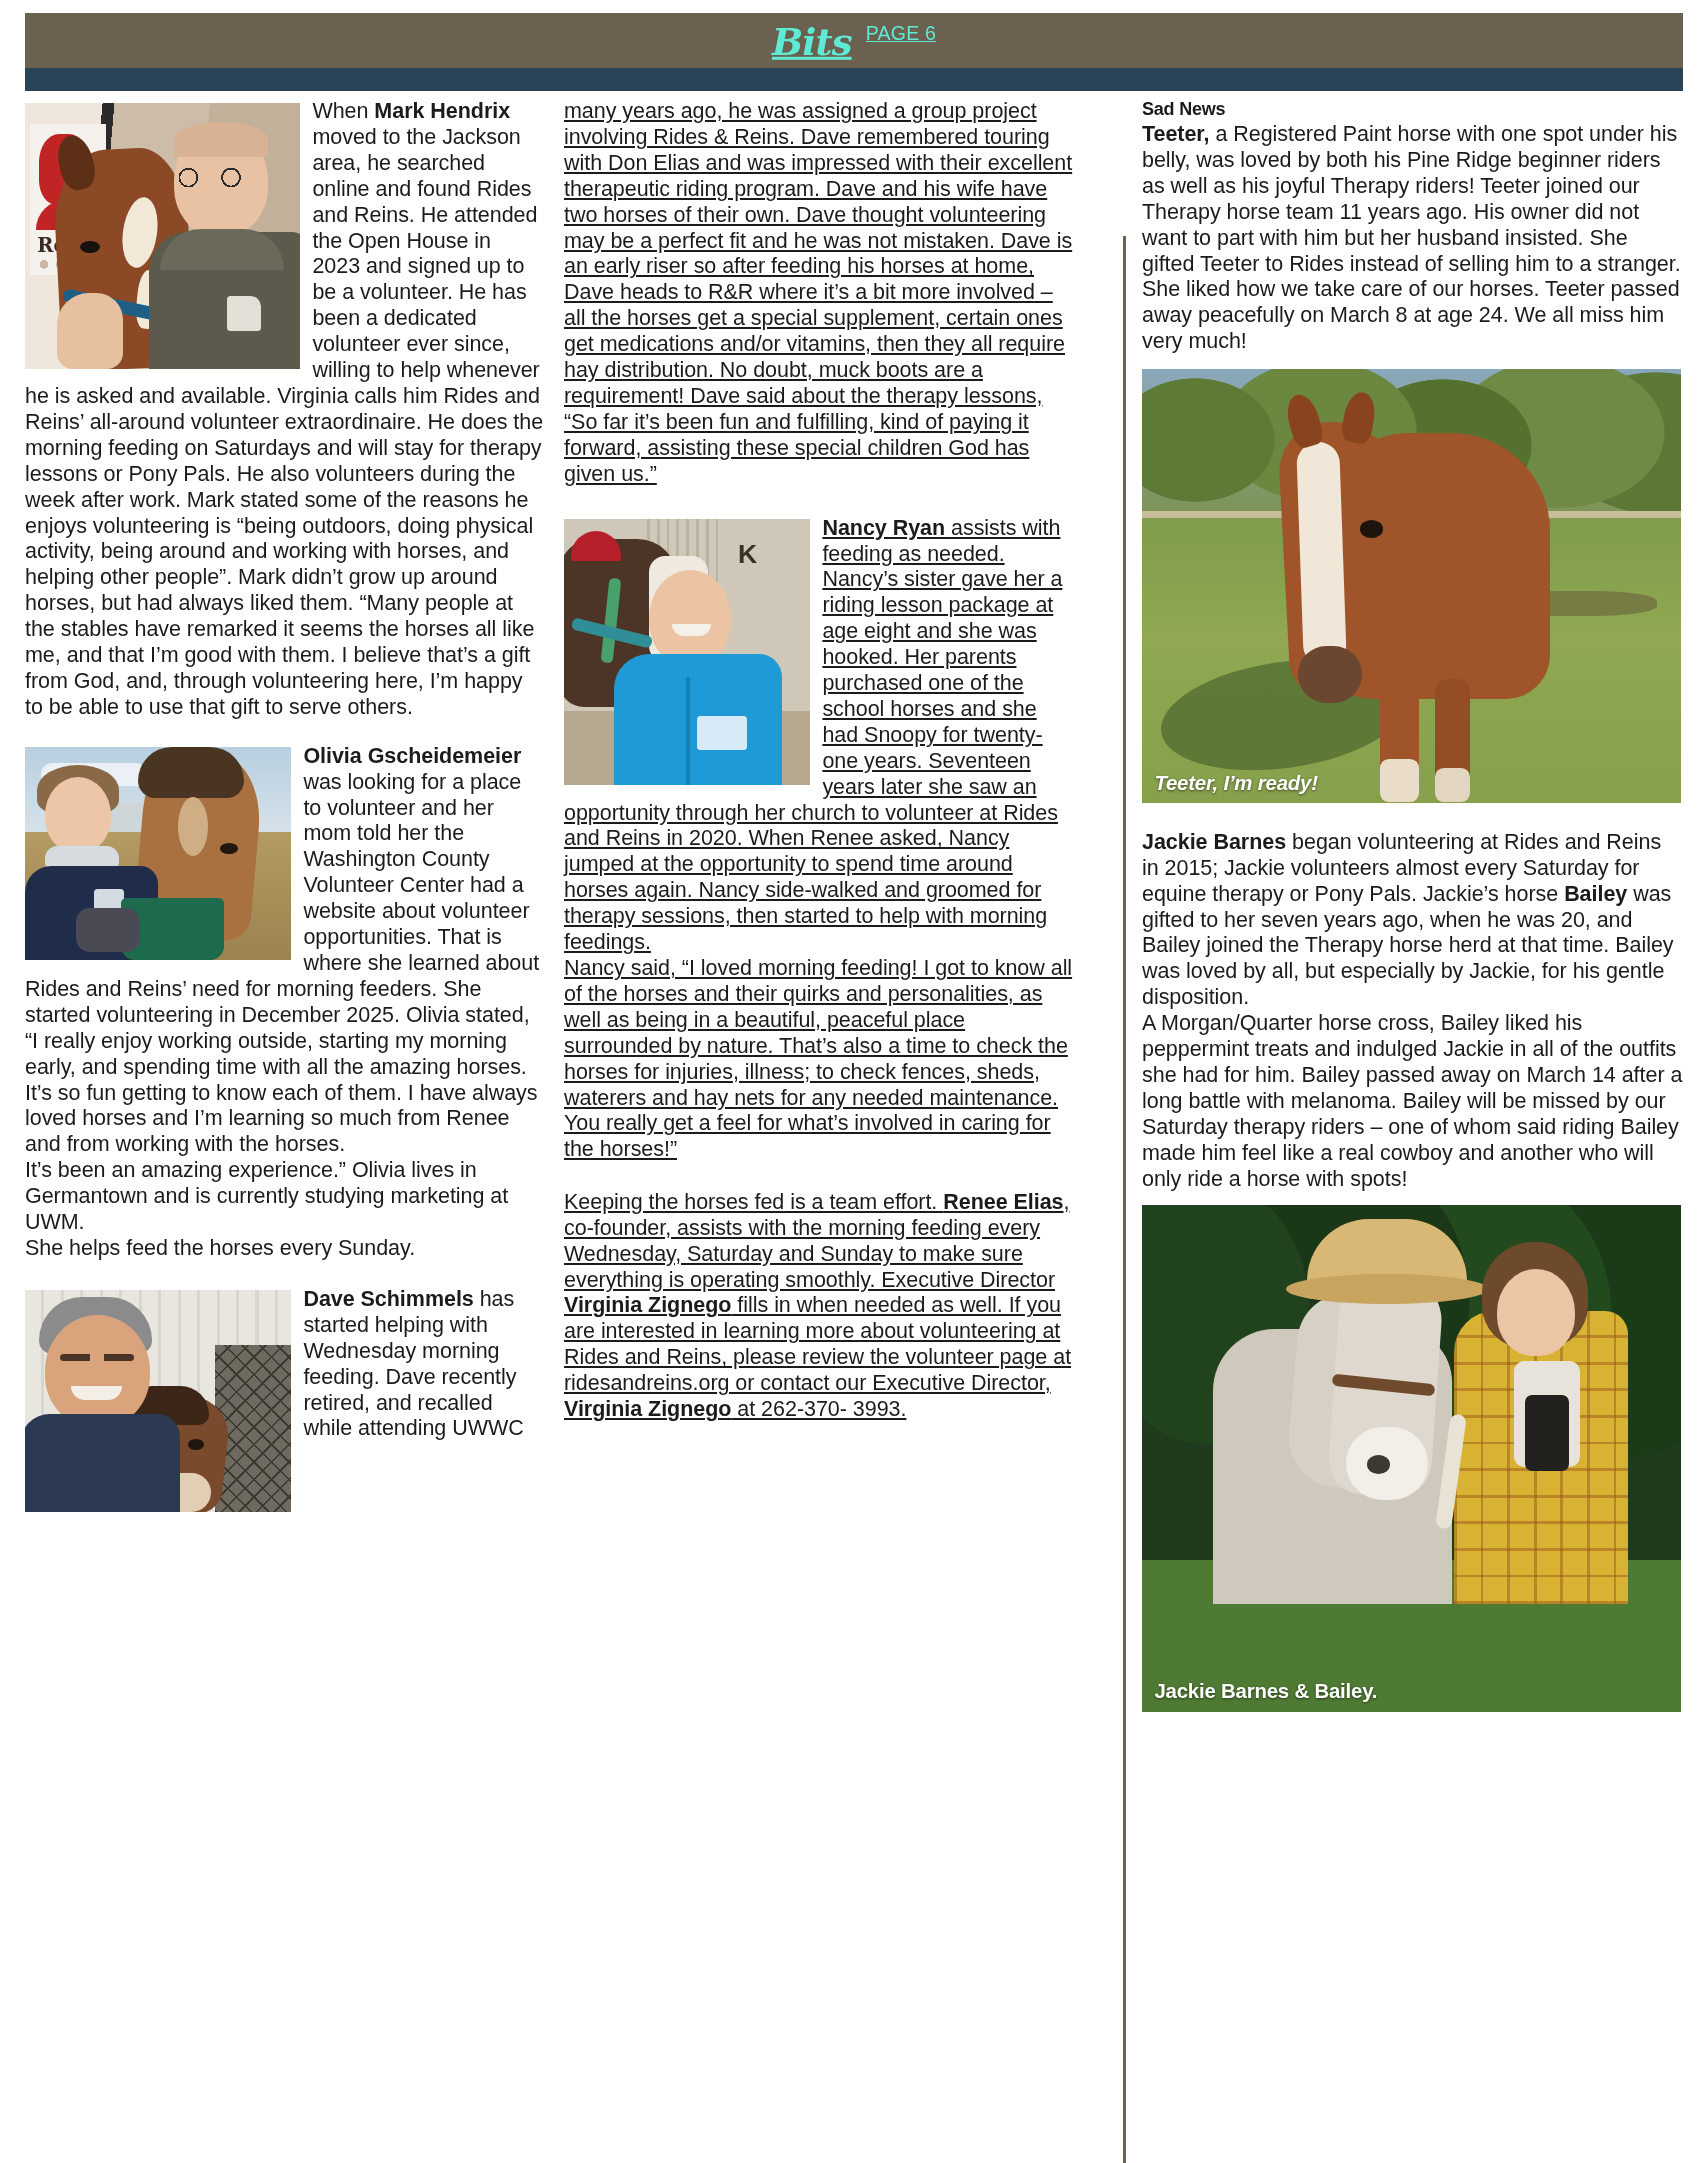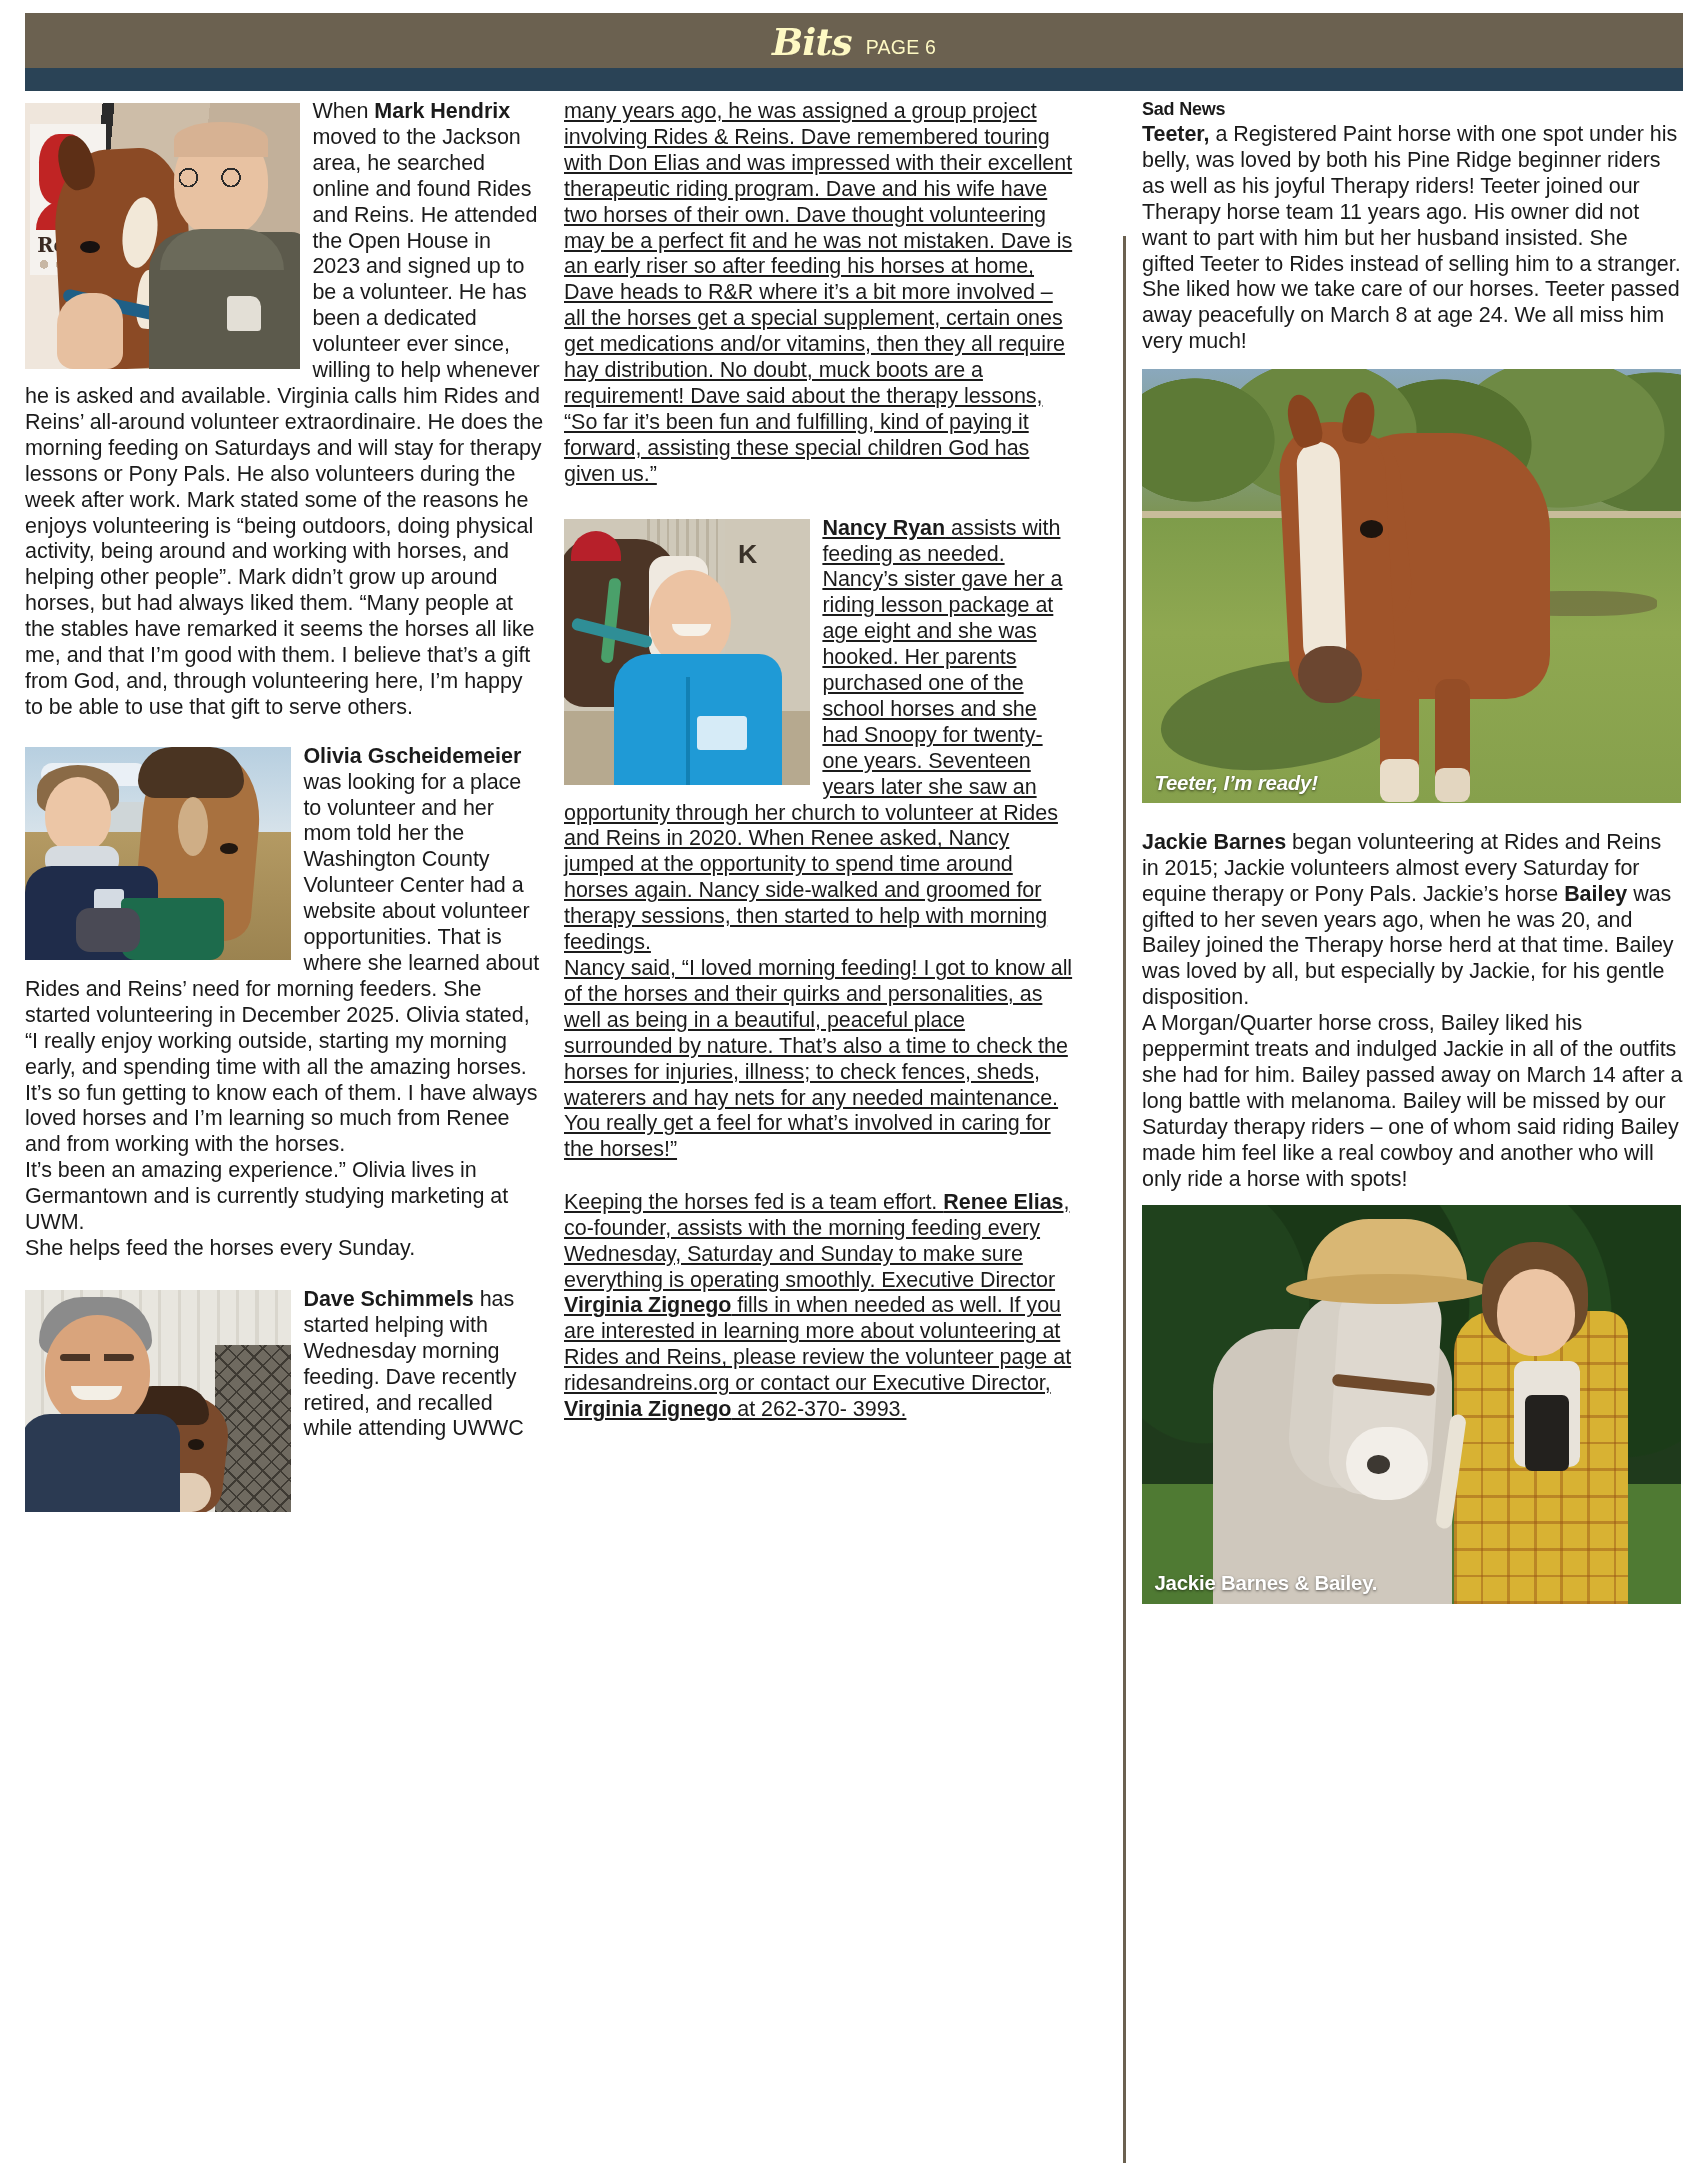--- a/index.html
+++ b/index.html
@@ -18,23 +18,24 @@
     top: 13.3px;
     width: 1658px;
     height: 55px;
     background: #6b6150;
     display: flex;
     align-items: center;
     justify-content: center;
   }
   .masthead-inner {
     display: flex;
-    align-items: flex-end;
+    align-items: flex-start;
     white-space: nowrap;
-    color: #fef9c3;
+    color: #5eead4;
+    text-decoration: underline;
   }
   .mast-bits {
     font-family: "DejaVu Serif", serif;
     font-style: italic;
     font-weight: bold;
     font-size: 37px;
     letter-spacing: -0.9px;
     line-height: 1;
     margin-right: 8px;
     transform: translateY(1.8px);
@@ -227,21 +228,21 @@
   .ph-teeter .blazeT { position:absolute; left:158px; top:73px; width:43px; height:225px; background:#f0e7d8; border-radius:23px; transform:rotate(-2deg); }
   .ph-teeter .earT1 { position:absolute; left:147px; top:25px; width:30px; height:53px; background:#89441f; border-radius:50% 50% 30% 30%; transform:rotate(-16deg); }
   .ph-teeter .earT2 { position:absolute; left:202px; top:23px; width:30px; height:51px; background:#89441f; border-radius:50% 50% 30% 30%; transform:rotate(10deg); }
   .ph-teeter .eyeT { position:absolute; left:218px; top:151px; width:23px; height:17.7px; background:#1d140e; border-radius:50%; }
   .ph-teeter .muzzle { position:absolute; left:156px; top:277px; width:64px; height:57px; background:#6b4630; border-radius:30px; }
   .ph-teeter .legA { position:absolute; left:238px; top:301px; width:39px; height:129px; background:#a0542a; border-radius:12.4px; }
   .ph-teeter .legB { position:absolute; left:293px; top:310px; width:35px; height:120px; background:#954d26; border-radius:12.4px; }
   .ph-teeter .sockA { position:absolute; left:238px; top:390px; width:39px; height:43px; background:#e9ddc9; border-radius:8.9px; }
   .ph-teeter .sockB { position:absolute; left:293px; top:399px; width:35px; height:34px; background:#e3d6c0; border-radius:8.9px; }
 
-  .ph-jackie { width: 539px; height: 399px; }
+  .ph-jackie { width: 539px; height: 507px; }
   .ph-jackie .bgj { position:absolute; inset:0; background: linear-gradient(#1f3a1c 0 70%, #4f7a33 70% 100%); }
   .ph-jackie .conifer { position:absolute; top:0; bottom:30%; width:100%;
     background: radial-gradient(ellipse 106px 133px at 62px 106px,#20421d 99%,transparent),
                 radial-gradient(ellipse 124px 151px at 204px 98px,#1a3817 99%,transparent),
                 radial-gradient(ellipse 115px 142px at 355px 111px,#234a1f 99%,transparent),
                 radial-gradient(ellipse 124px 151px at 483px 102px,#1b3b18 99%,transparent); }
   .ph-jackie .horseJ { position:absolute; left:71px; top:124px; width:239px; height:275px; background:#cfc8bd; border-radius:62px 53px 0 0; }
   .ph-jackie .neckJ { position:absolute; left:151px; top:89px; width:124px; height:195px; background:#d6d0c6; border-radius:50px; transform:rotate(5deg); }
   .ph-jackie .headJ { position:absolute; left:192px; top:69px; width:103px; height:222px; background:#ded8cf; border-radius:46px 46px 35px 35px; transform:rotate(4deg); }
   .ph-jackie .muzJ { position:absolute; left:204px; top:222px; width:82px; height:73px; background:#f2eee8; border-radius:39px; }

